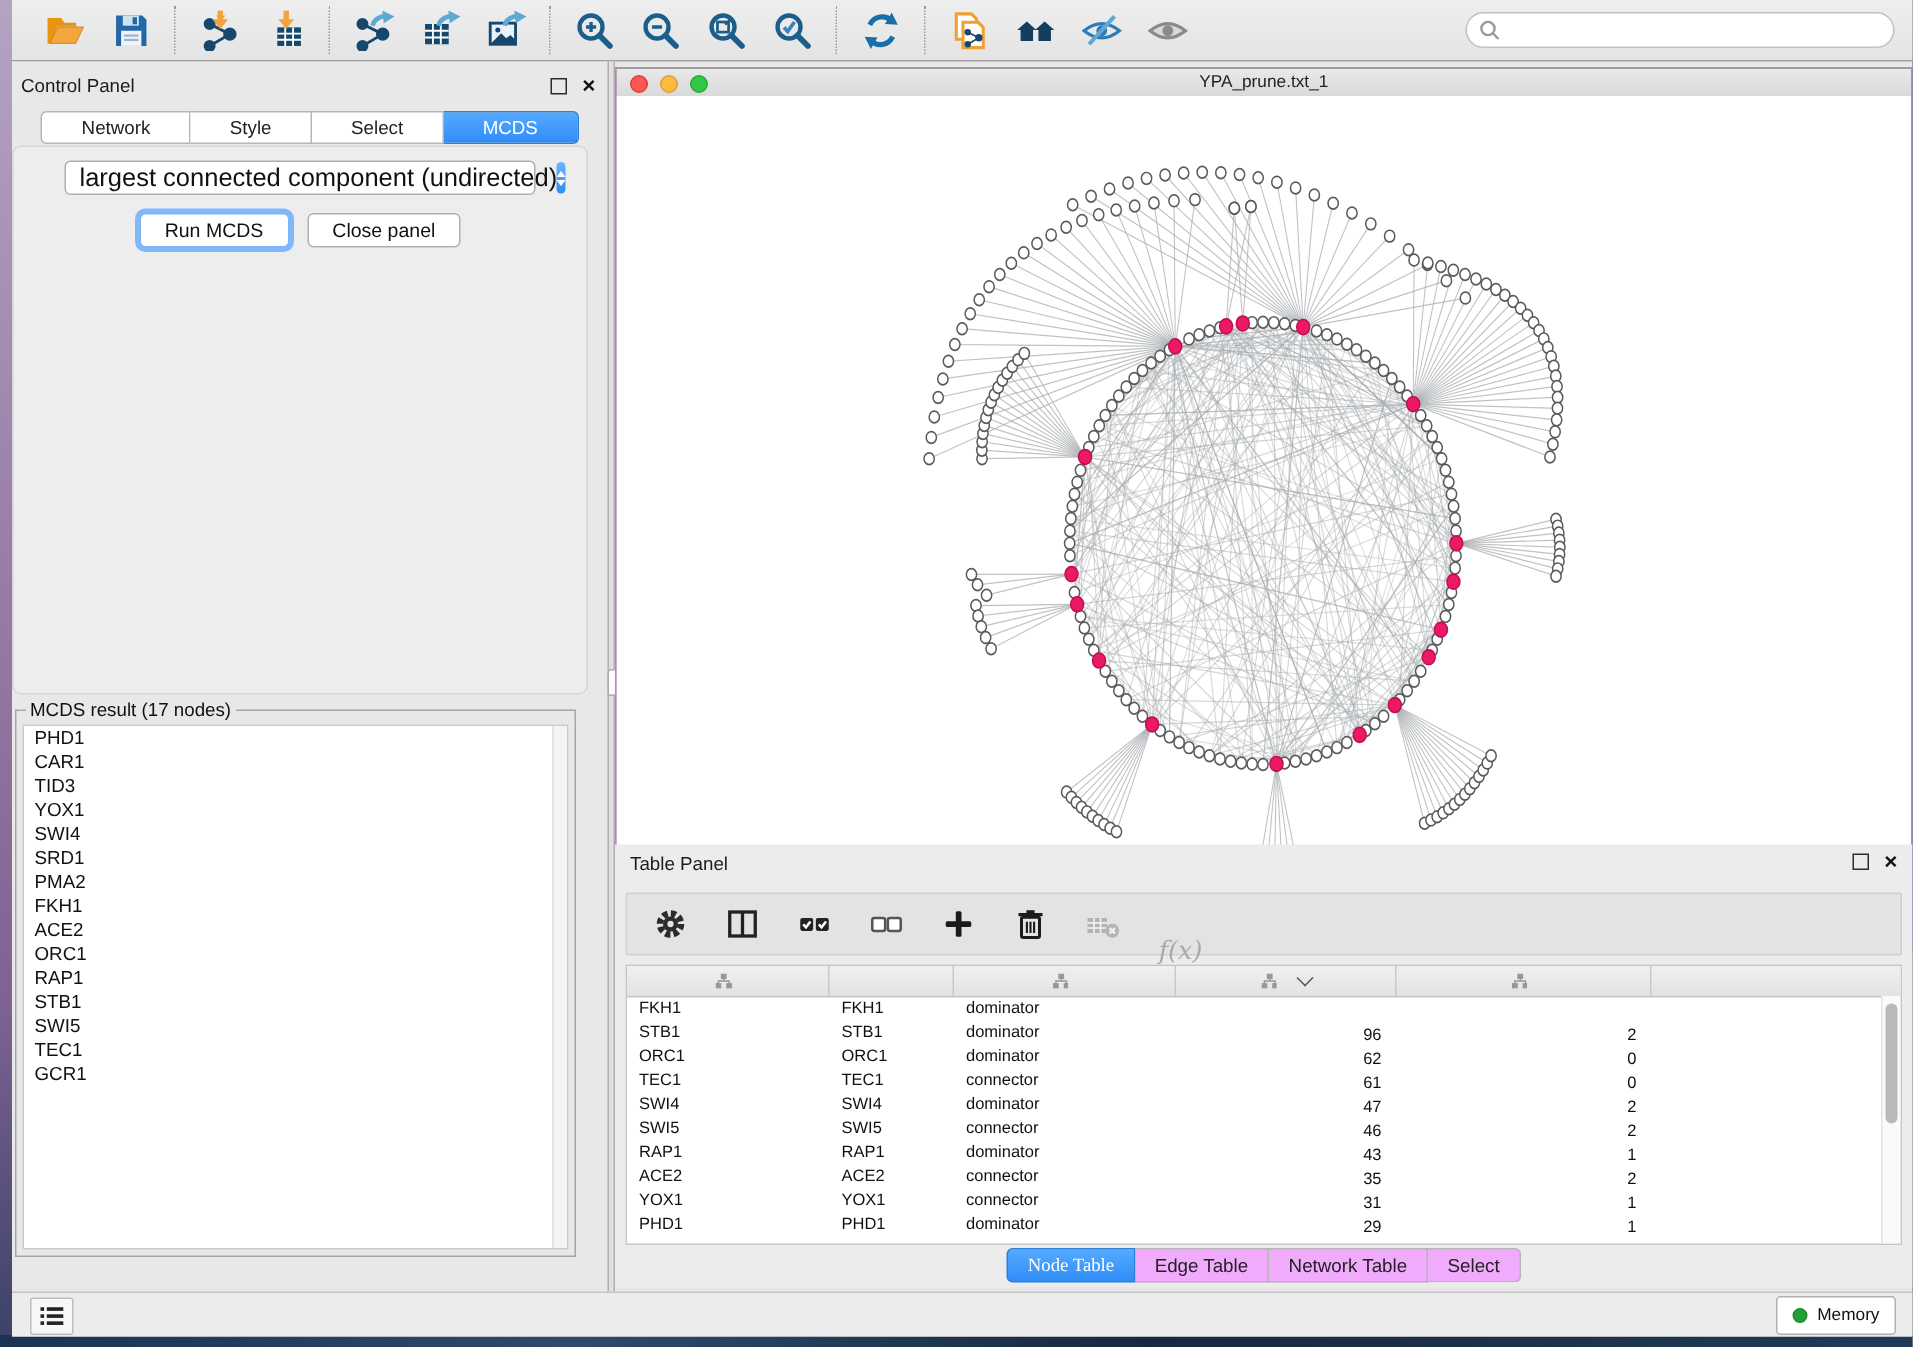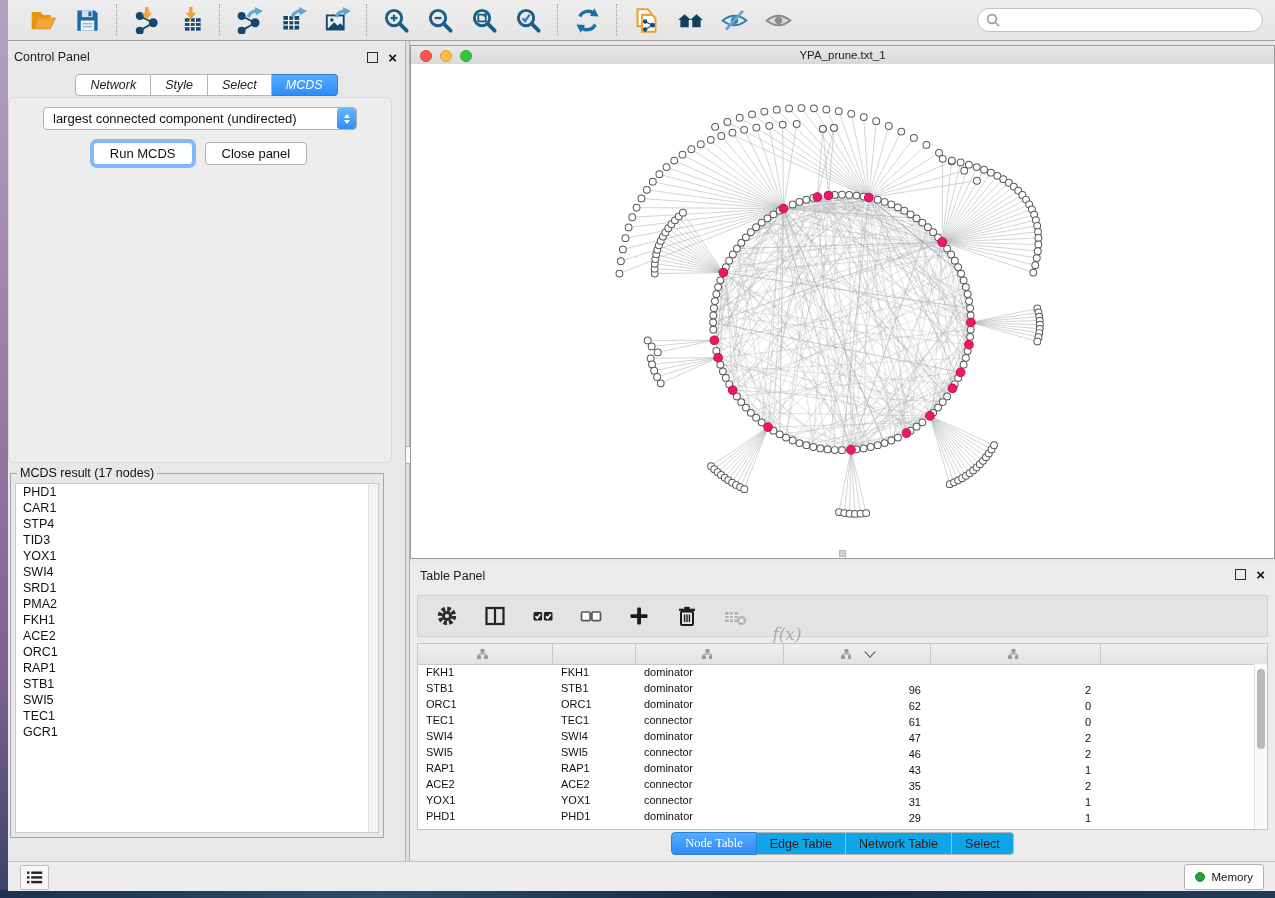--- a/index.html
+++ b/index.html
@@ -29,31 +29,31 @@
   .win-btns{display:flex;align-items:center;gap:10px;}
   .float-box{width:9px;height:9px;border:1.5px solid #2c2c2c;display:inline-block;}
   .close-x{font-size:15px;font-weight:bold;color:#111;line-height:9px;}
 
   
   .control-panel{position:absolute;left:0;top:41px;width:397px;bottom:29px;background:#e8e8e8;}
   .cp-head{position:absolute;left:6px;right:8px;top:6px;height:20px;display:flex;align-items:center;}
   .cp-head .win-btns{margin-left:auto;}
   .cp-tabs{position:absolute;top:33px;left:0;width:100%;display:flex;justify-content:center;}
   .seg{display:flex;}
-  .seg .tab{height:20px;padding:0 14px;background:#fff;border:1px solid #b5b5b5;border-left:none;
-    font-size:12.5px;color:#222;display:flex;align-items:center;cursor:pointer;font-style:italic;}
+  .seg .tab{height:20px;padding:0 26px;background:#fff;border:1px solid #b5b5b5;border-left:none;
+    font-size:12.5px;color:#222;display:flex;align-items:center;cursor:pointer;}
   .seg .tab:first-child{border-left:1px solid #b5b5b5;border-radius:4px 0 0 4px;}
   .seg .tab:last-child{border-radius:0 4px 4px 0;}
   .seg .tab.active{background:linear-gradient(#55aaff,#2f8df7);border-color:#2f7fd6;color:#fff;}
   .cp-inner{position:absolute;left:0;top:56px;width:384px;height:366px;background:#ededee;
     border:1px solid #d6d6d6;border-radius:6px;box-sizing:border-box;}
   .opt-label{margin-top:18px;text-align:center;font-size:13px;color:#111;}
   .dropdown{position:relative;margin:9px auto 0 auto;width:314px;height:23px;background:#fff;
     border:1px solid #b0b0b0;border-radius:4px;box-sizing:border-box;display:flex;align-items:center;cursor:pointer;}
-  .dropdown .dd-text{flex:1;font-size:13px;color:#111;padding-left:9px;white-space:nowrap;}
+  .dropdown .dd-text{flex:1;font-size:17px;color:#111;padding-left:9px;white-space:nowrap;}
   .dd-step{width:19px;height:21px;border-radius:3px;background:linear-gradient(#6cb5ff,#2f8df7);
     display:flex;flex-direction:column;align-items:center;justify-content:center;gap:2px;margin-right:0px;}
   .chev-up{width:0;height:0;border-left:3.5px solid transparent;border-right:3.5px solid transparent;border-bottom:4.5px solid #fff;}
   .chev-dn{width:0;height:0;border-left:3.5px solid transparent;border-right:3.5px solid transparent;border-top:4.5px solid #fff;}
   .cp-buttons{margin-top:12px;display:flex;justify-content:center;gap:12px;}
   .mac-btn{height:23px;padding:0 16px;background:#fff;border:1px solid #b0b0b0;border-radius:4px;
     font-size:13px;color:#111;cursor:pointer;font-family:inherit;}
   .mac-btn.focused{box-shadow:0 0 0 3px rgba(90,166,255,.75);border-color:#7fb6f5;}
   .mcds-box{position:absolute;left:2px;top:425px;width:374px;height:372px;border:1px solid #a6a6a6;
     margin:0;padding:0;box-sizing:border-box;background:#e8e8e8;}
@@ -64,21 +64,21 @@
   .mcds-scroll{position:absolute;top:0;right:0;width:9px;bottom:0;background:#f4f4f4;border-left:1px solid #e0e0e0;}
 
   
   .vsplit{position:absolute;left:397px;top:41px;width:5px;bottom:29px;background:#e0e0e0;
     border-left:1px solid #b0b0b0;border-right:1px solid #b0b0b0;box-sizing:border-box;cursor:col-resize;}
   .vsplit .grip{position:absolute;left:-1px;top:405px;width:6px;height:16px;background:#fbfbfb;
     border:1px solid #adadad;border-radius:2px;}
 
   
   .right-col{position:absolute;left:402px;top:41px;right:0;bottom:29px;}
-  .net-window{position:absolute;left:0;top:4px;right:0;height:514px;background:#a21caf;
+  .net-window{position:absolute;left:0;top:4px;right:0;height:590px;background:#a21caf;
     border:1px solid #9b9b9b;box-sizing:border-box;}
   .net-titlebar{position:absolute;left:0;top:0;right:0;height:18px;
     background:linear-gradient(#e9e9e9,#d9d9d9);border-bottom:1px solid #b0b0b0;
     display:flex;align-items:center;justify-content:center;}
   .net-title{font-size:11.5px;color:#222;}
   .tl{position:absolute;top:4px;width:10px;height:10px;border-radius:50%;}
   .tl.red{left:9px;background:#fc5753;border:.5px solid #df3d38;}
   .tl.yellow{left:29px;background:#fdbc40;border:.5px solid #de9f34;}
   .tl.green{left:49px;background:#33c748;border:.5px solid #27aa35;}
   .net-canvas{position:absolute;left:0;top:18px;right:0;bottom:0;background:#fff;overflow:hidden;}
@@ -105,21 +105,21 @@
   .sortv{width:7px;height:7px;border-right:1.6px solid #555;border-bottom:1.6px solid #555;
     transform:rotate(45deg);margin-top:-4px;margin-left:4px;}
   .tbl-body{position:absolute;left:0;right:12px;top:20px;bottom:0;}
   .tr{display:flex;height:16px;align-items:center;}
   .td{font-size:11px;color:#111;box-sizing:border-box;white-space:nowrap;overflow:hidden;}
   .td.l{padding-left:8px;text-align:left;}
   .td.r{padding-right:10px;text-align:right;margin-top:36px;}
   .tbl-scroll{position:absolute;top:20px;right:0;width:12px;bottom:0;background:#fafafa;border-left:1px solid #e2e2e2;}
   .tbl-thumb{position:absolute;left:1.5px;width:8px;border-radius:4px;background:#b9b9b9;}
   .tp-tabs{position:absolute;left:0;right:0;bottom:3px;display:flex;justify-content:center;}
-  .tp-tabs .tab{height:21px;padding:0 13px;background:#0ea5e9;border:1px solid #b5b5b5;border-left:none;
+  .tp-tabs .tab{height:21px;padding:0 13px;background:#f0abfc;border:1px solid #b5b5b5;border-left:none;
     font-size:12.5px;color:#222;display:flex;align-items:center;cursor:pointer;}
   .tp-tabs .tab:first-child{border-left:1px solid #b5b5b5;border-radius:4px 0 0 4px;font-family:Liberation Serif, serif;}
   .tp-tabs .tab:last-child{border-radius:0 4px 4px 0;}
   .tp-tabs .tab.active{background:linear-gradient(#55aaff,#2f8df7);border-color:#2f7fd6;color:#fff;}
 
   
   .statusbar{position:absolute;left:0;right:0;bottom:0;height:29px;background:#ececec;border-top:1px solid #c4c4c4;}
   .status-list-btn{position:absolute;left:12px;top:3px;width:27px;height:23px;background:#f7f7f7;
     border:1px solid #bdbdbd;border-radius:2px;display:flex;align-items:center;justify-content:center;cursor:pointer;}
   .memory-btn{position:absolute;right:11px;top:2px;height:24px;background:#fff;border:1px solid #b0b0b0;
@@ -384,21 +384,20 @@
         <button class="mac-btn focused">Run MCDS</button>
         <button class="mac-btn">Close panel</button>
       </div>
     </div>
     <fieldset class="mcds-box">
       <legend>MCDS result (17 nodes)</legend>
       <div class="mcds-list" id="mcds-list">
         <div class="mcds-scroll"></div>
       <div class="mcds-item">PHD1</div>
           <div class="mcds-item">CAR1</div>
-          <div class="mcds-item">STP4</div>
           <div class="mcds-item">TID3</div>
           <div class="mcds-item">YOX1</div>
           <div class="mcds-item">SWI4</div>
           <div class="mcds-item">SRD1</div>
           <div class="mcds-item">PMA2</div>
           <div class="mcds-item">FKH1</div>
           <div class="mcds-item">ACE2</div>
           <div class="mcds-item">ORC1</div>
           <div class="mcds-item">RAP1</div>
           <div class="mcds-item">STB1</div>

